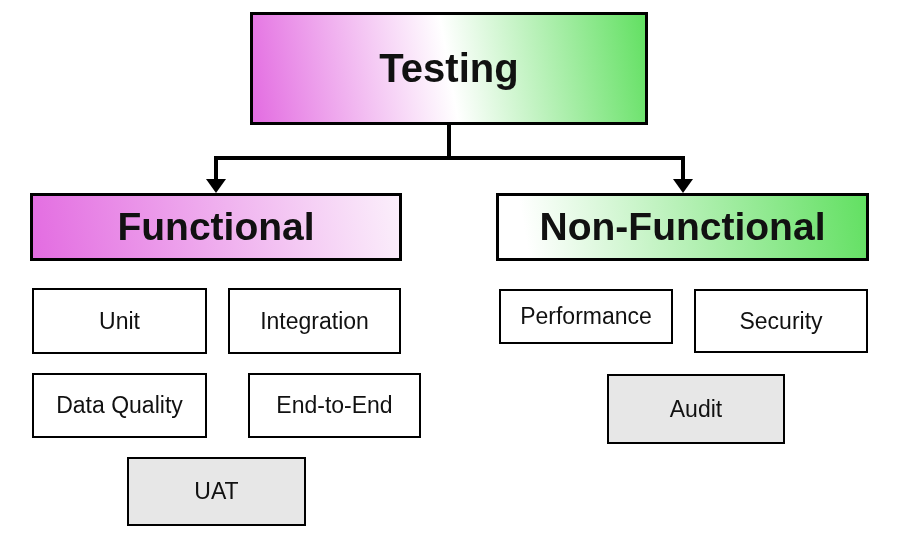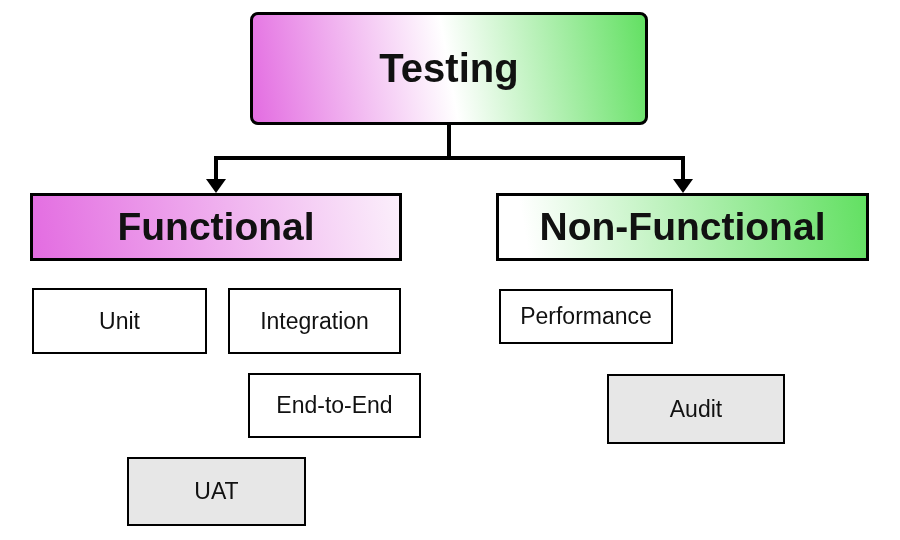--- a/index.html
+++ b/index.html
@@ -26,21 +26,20 @@
     font-weight:700;
     font-size:39px;
   }
   .node.gray { background:var(--gray,#e7e7e7); }
 
   #node-testing {
     left:250px; top:12px; width:398px; height:113px;
     border-width:3px;
     font-weight:700; font-size:40px;
     background:linear-gradient(80deg, var(--magenta,#e36ce1) 0%, #ffffff 50%, var(--green,#62e062) 100%);
-    border-radius:8px;
   }
   #node-functional {
     left:30px; top:193px; width:372px; height:68px;
     background:linear-gradient(80deg, var(--magenta,#e36ce1) 0%, var(--magenta_light,#fbeffb) 100%);
   }
   #node-non-functional {
     left:496px; top:193px; width:373px; height:68px;
     background:linear-gradient(80deg, #ffffff 8%, var(--green,#62e062) 100%);
   }
 
@@ -91,27 +90,33 @@
   <div class="node parent" id="node-non-functional">
     <span>Non-Functional</span>
   </div>
 
   <div class="node" id="node-unit">
     <span>Unit</span>
   </div>
   <div class="node" id="node-integration">
     <span>Integration</span>
   </div>
+  <div class="node" id="node-data-quality">
+    <span>Data Quality</span>
+  </div>
   <div class="node" id="node-end-to-end">
     <span>End-to-End</span>
   </div>
   <div class="node gray" id="node-uat">
     <span>UAT</span>
   </div>
 
   <div class="node" id="node-performance">
     <span>Performance</span>
   </div>
+  <div class="node" id="node-security">
+    <span>Security</span>
+  </div>
   <div class="node gray" id="node-audit">
     <span>Audit</span>
   </div>
 
 </div>
 
 </body></html>

